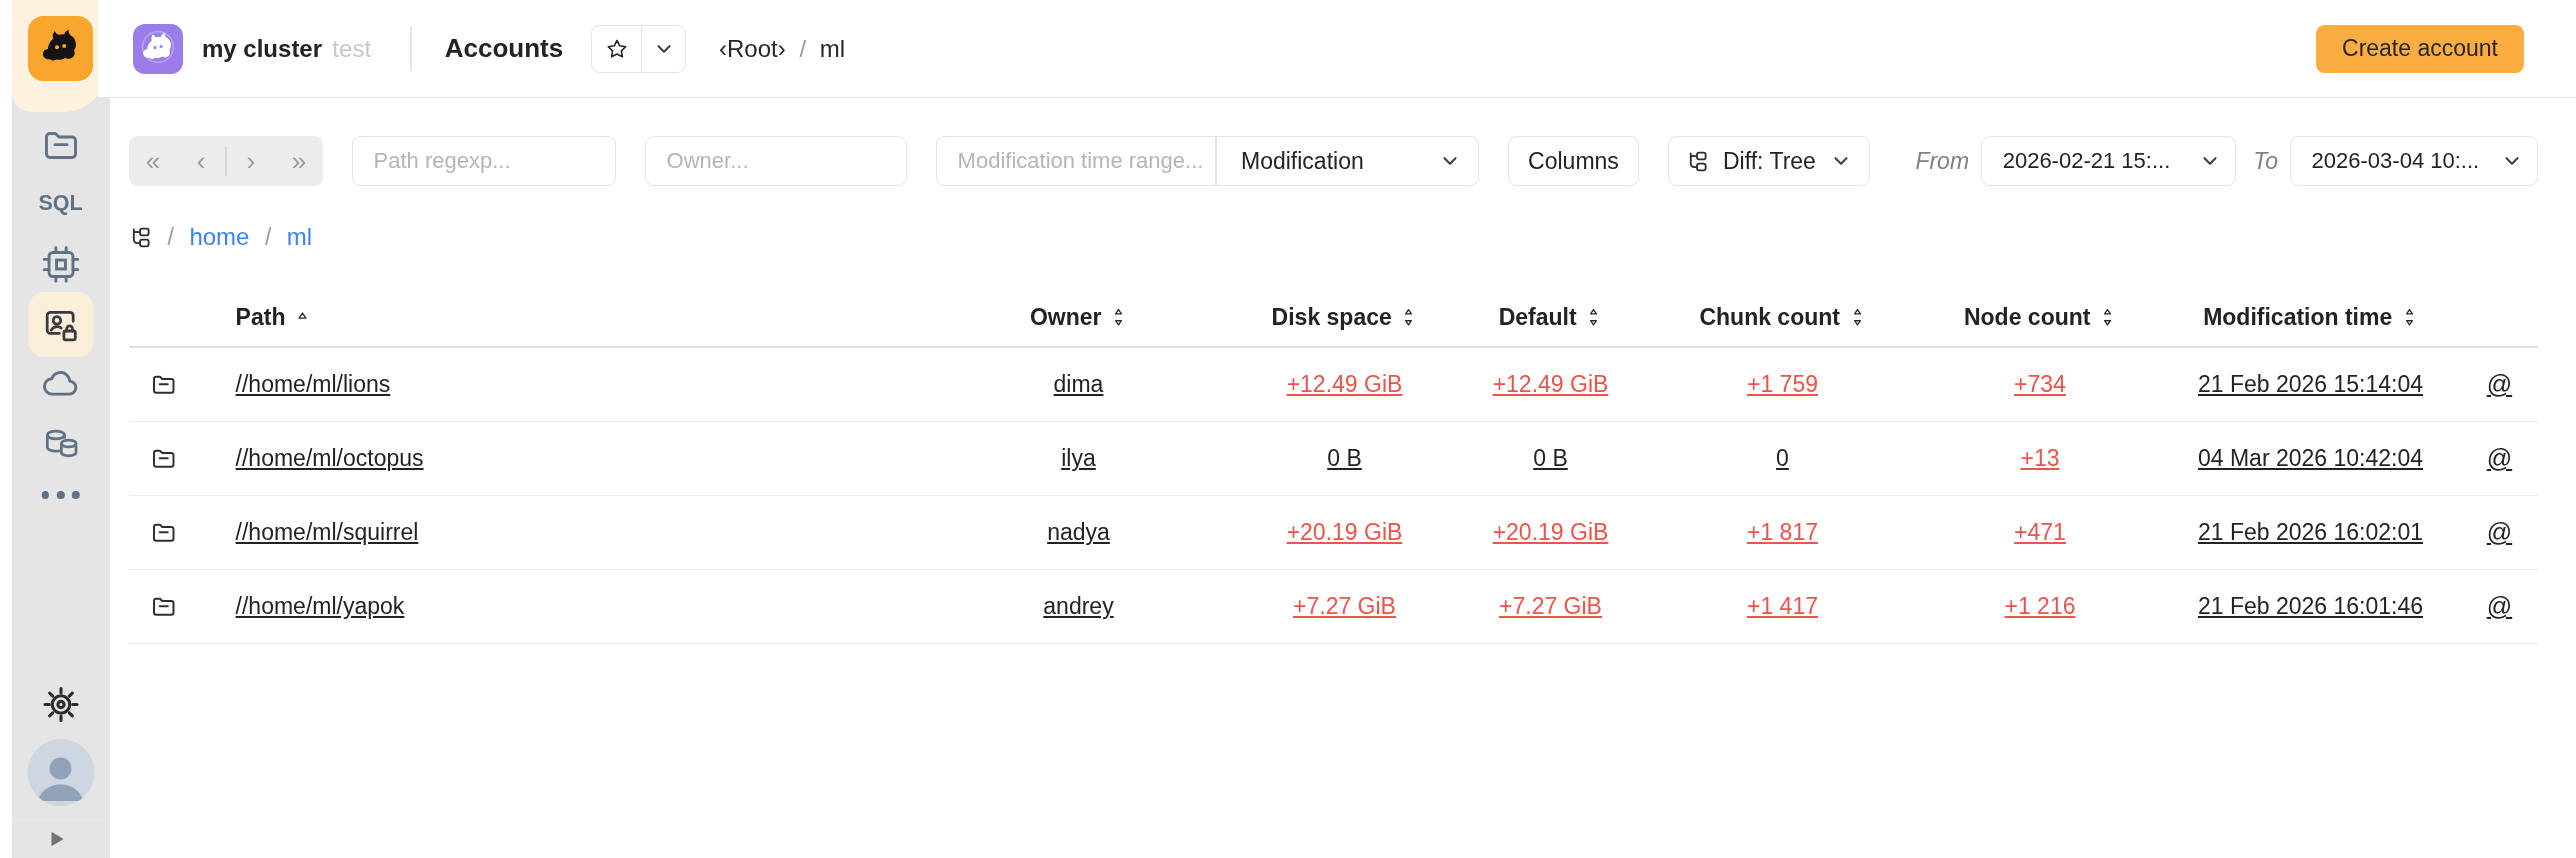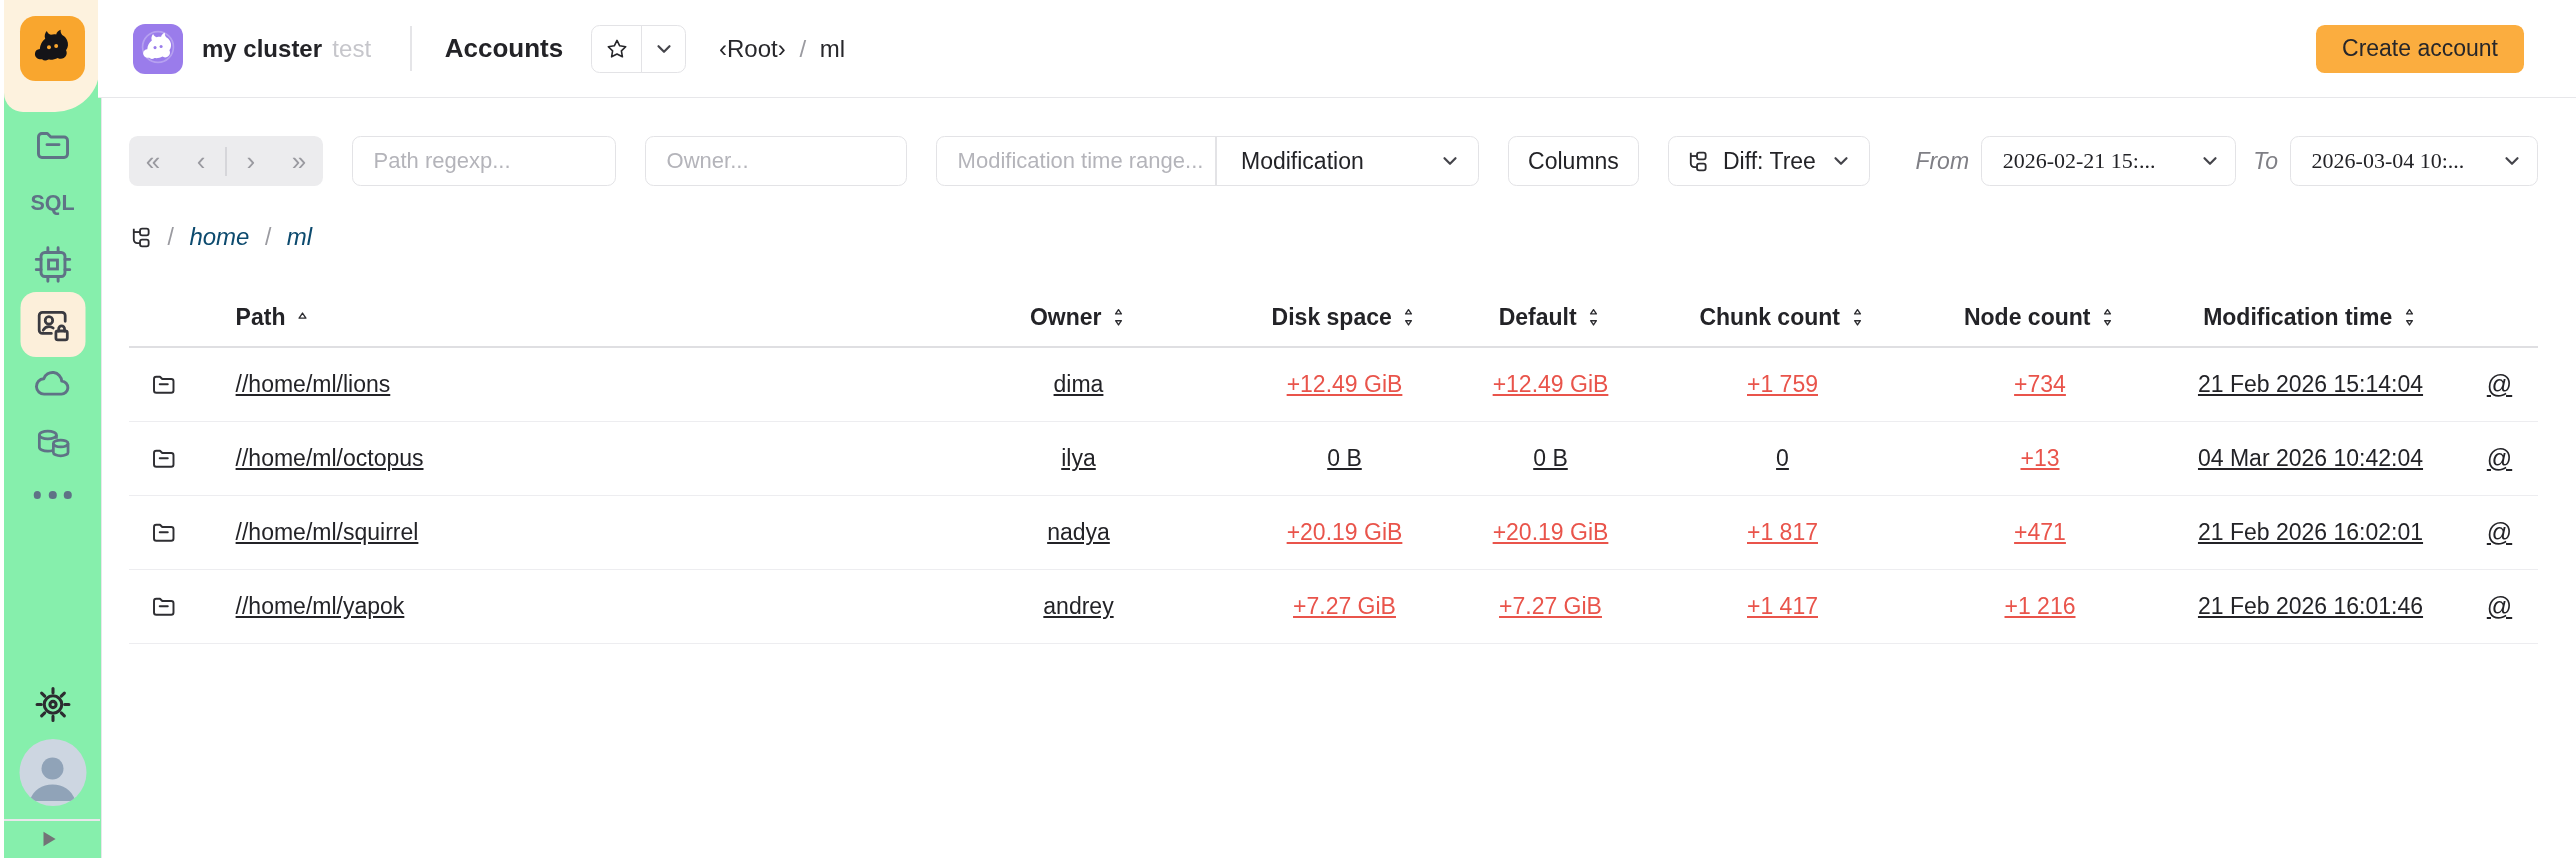--- a/index.html
+++ b/index.html
@@ -1,20 +1,20 @@
 <!DOCTYPE html>
 <html style="font-size:13.7px"><head>
 <meta charset="utf-8">
 <style>
   html,body{margin:0;padding:0;background:#fff;}
   .app{position:relative;width:2576px;height:859px;overflow:hidden;background:#fff;
        font-family:"Liberation Sans",sans-serif;color:#27272b;}
 
   
-  .sidebar{position:absolute;left:4px;top:0;width:98px;height:859px;border-right:1.7px solid #e7e7ea;background:#86efac;box-sizing:border-box;}
+  .sidebar{position:absolute;left:12px;top:0;width:98px;height:859px;border-right:1.7px solid #e7e7ea;background:#e5e5e5;box-sizing:border-box;}
   .logo-blob{position:absolute;left:0;top:0;width:96px;height:112px;background:#fdf2de;border-radius:0 0 45px 19px;}
   .logo-square{position:absolute;left:15.5px;top:15.5px;width:65px;height:65px;background:#f9a62e;border-radius:15.5px;display:flex;align-items:center;justify-content:center;}
   .side-item{position:absolute;left:50%;transform:translateX(-50%);display:flex;align-items:center;justify-content:center;}
   .side-icon{width:41px;height:41px;color:#5f7286;}
   .side-icon svg{width:100%;height:100%;}
   .sql-text{font-size:21.5px;font-weight:700;color:#5f7286;letter-spacing:0px;}
   .accounts-box{width:65px;height:65px;background:#fcefda;border-radius:15.5px;display:flex;align-items:center;justify-content:center;}
   .accounts-box .side-icon{color:#3a3a40;width:39px;height:39px;}
   .dots{display:flex;gap:7.7px;}
   .dots i{width:7.7px;height:7.7px;border-radius:50%;background:#5f7286;}
@@ -65,26 +65,26 @@
   .btn{height:50px;border:1.7px solid #e3e3e6;border-radius:8.6px;background:#fff;display:flex;align-items:center;justify-content:center;
        font-size:23px;color:#232327;font-family:inherit;box-sizing:border-box;}
   .btn-columns{width:131px;}
   .btn-diff{padding:0 17px;gap:14px;}
   .chev{width:22px;height:22px;flex:0 0 auto;}
   .chev svg{width:100%;height:100%;}
   .tree-ic{width:23px;height:23px;color:#2c2c30;}
   .tree-ic svg{width:100%;height:100%;}
   .range-group{margin-left:auto;display:flex;align-items:center;gap:12px;}
   .range-label{font-size:23px;color:#7f7f85;font-style:italic;}
-  .range-select{padding:0 13.7px 0 20.6px;gap:12px;font-size:22px;color:#232327;display:flex;align-items:center;font-family:Liberation Serif, serif;}
+  .range-select{padding:0 13.7px 0 20.6px;gap:12px;font-size:22px;color:#232327;display:flex;align-items:center;}
   .to-label{margin-left:5.2px;}
 
   .crumb{display:flex;align-items:center;gap:15.5px;margin-top:34px;padding-left:31px;font-size:24px;height:34px;}
   .crumb .sep{color:#9a9aa0;font-size:23px;}
-  .crumb .item{color:#0c4a6e;font-style:italic;}
+  .crumb .item{color:#3b82f6;}
 
   
   .table{margin:34px 38px 0 31px;}
   .trow{display:grid;grid-template-columns:86px 1fr 309px 223px 189px 275px 240px 301px 77px;align-items:center;}
   .thead{height:58px;font-weight:600;font-size:23px;color:#232327;border-bottom:2.6px solid #dfdfe2;}
   .th{display:flex;align-items:center;justify-content:center;gap:8.6px;}
   .th-path{justify-content:flex-start;padding-left:20.6px;}
   .sort{width:17px;height:20.6px;flex:0 0 auto;}
   .sort svg{width:100%;height:100%;}
   .tr{height:73px;border-bottom:1.7px solid #ededf0;font-size:23px;}

